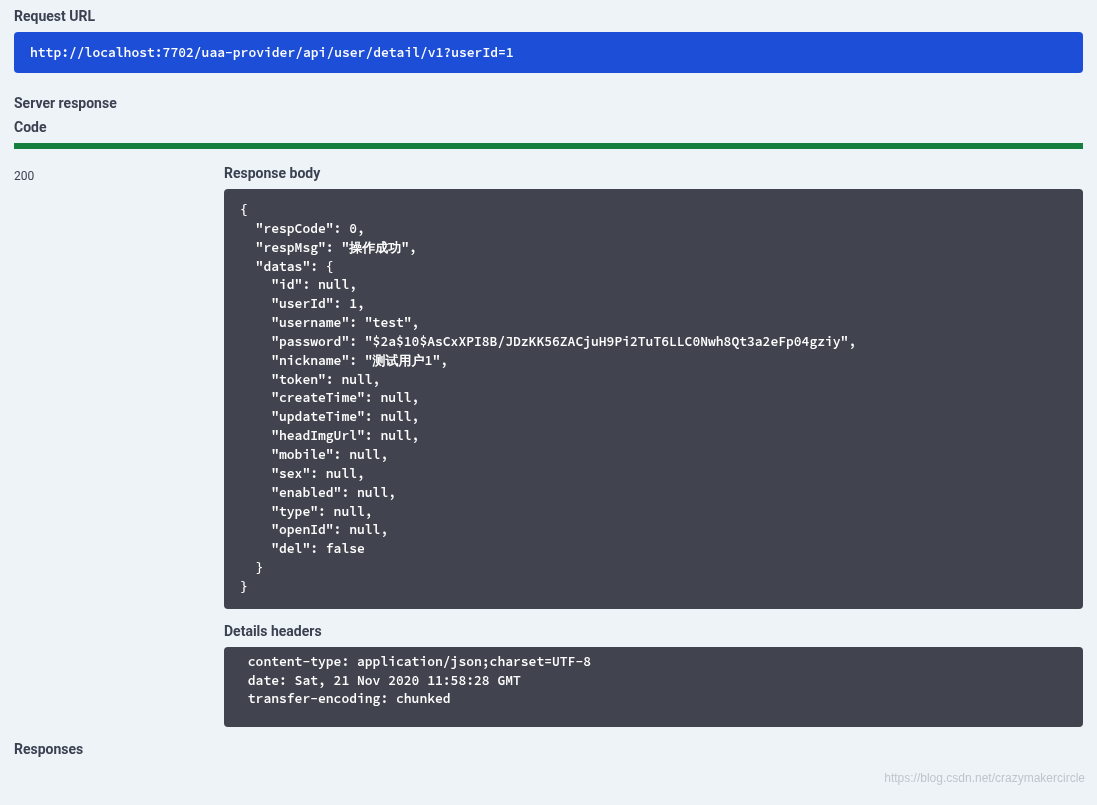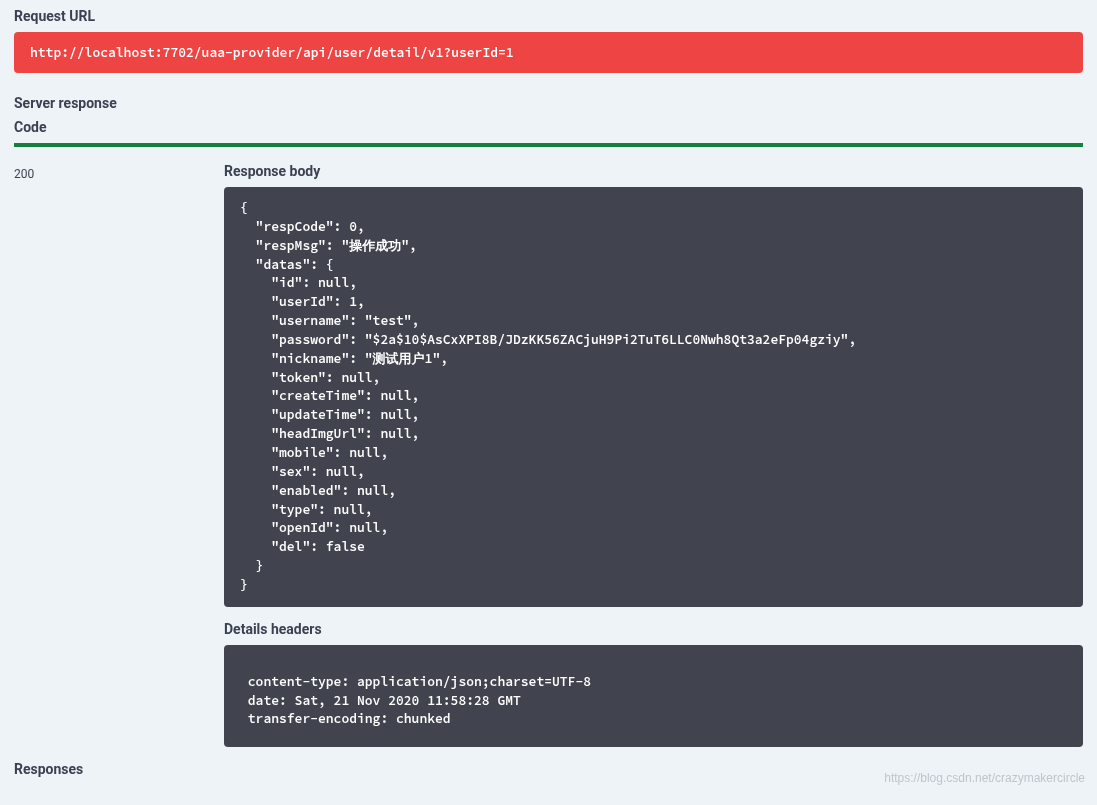--- a/index.html
+++ b/index.html
@@ -20,35 +20,35 @@
       padding: 0 14px;
     }
     .section-title {
       font-size: 14px;
       font-weight: 700;
       color: #3b4151;
       margin-bottom: 8px;
       margin-top: 8px;
     }
     .url-block {
-      background-color: #ef4444;
+      background-color: #1d4ed8;
       color: #ffffff;
       border-radius: 4px;
       padding: 12px 16px;
       font-family: "Source Code Pro", Consolas, "Courier New", monospace;
       font-size: 13px;
       font-weight: 600;
     }
     .response-table {
       width: 100%;
       margin-top: 8px;
     }
     .response-header-row {
       display: flex;
-      border-bottom: 4px solid #15803d;
+      border-bottom: 6px solid #15803d;
       padding-bottom: 8px;
       margin-bottom: 16px;
     }
     .col-code {
       width: 210px;
       flex-shrink: 0;
     }
     .col-details {
       flex: 1;
     }
@@ -80,21 +80,21 @@
       font-size: 13px;
       font-weight: 600;
       line-height: 1.45;
       white-space: pre;
       margin-bottom: 14px;
     }
     .headers-block {
       background-color: #41444e;
       color: #ffffff;
       border-radius: 4px;
-      padding: 28px 16px 18px 16px;
+      padding: 6px 16px 18px 16px;
       font-family: "Source Code Pro", Consolas, "Courier New", monospace;
       font-size: 13px;
       font-weight: 600;
       line-height: 1.45;
       white-space: pre;
     }
     .watermark {
       position: absolute;
       right: 12px;
       bottom: 20px;

